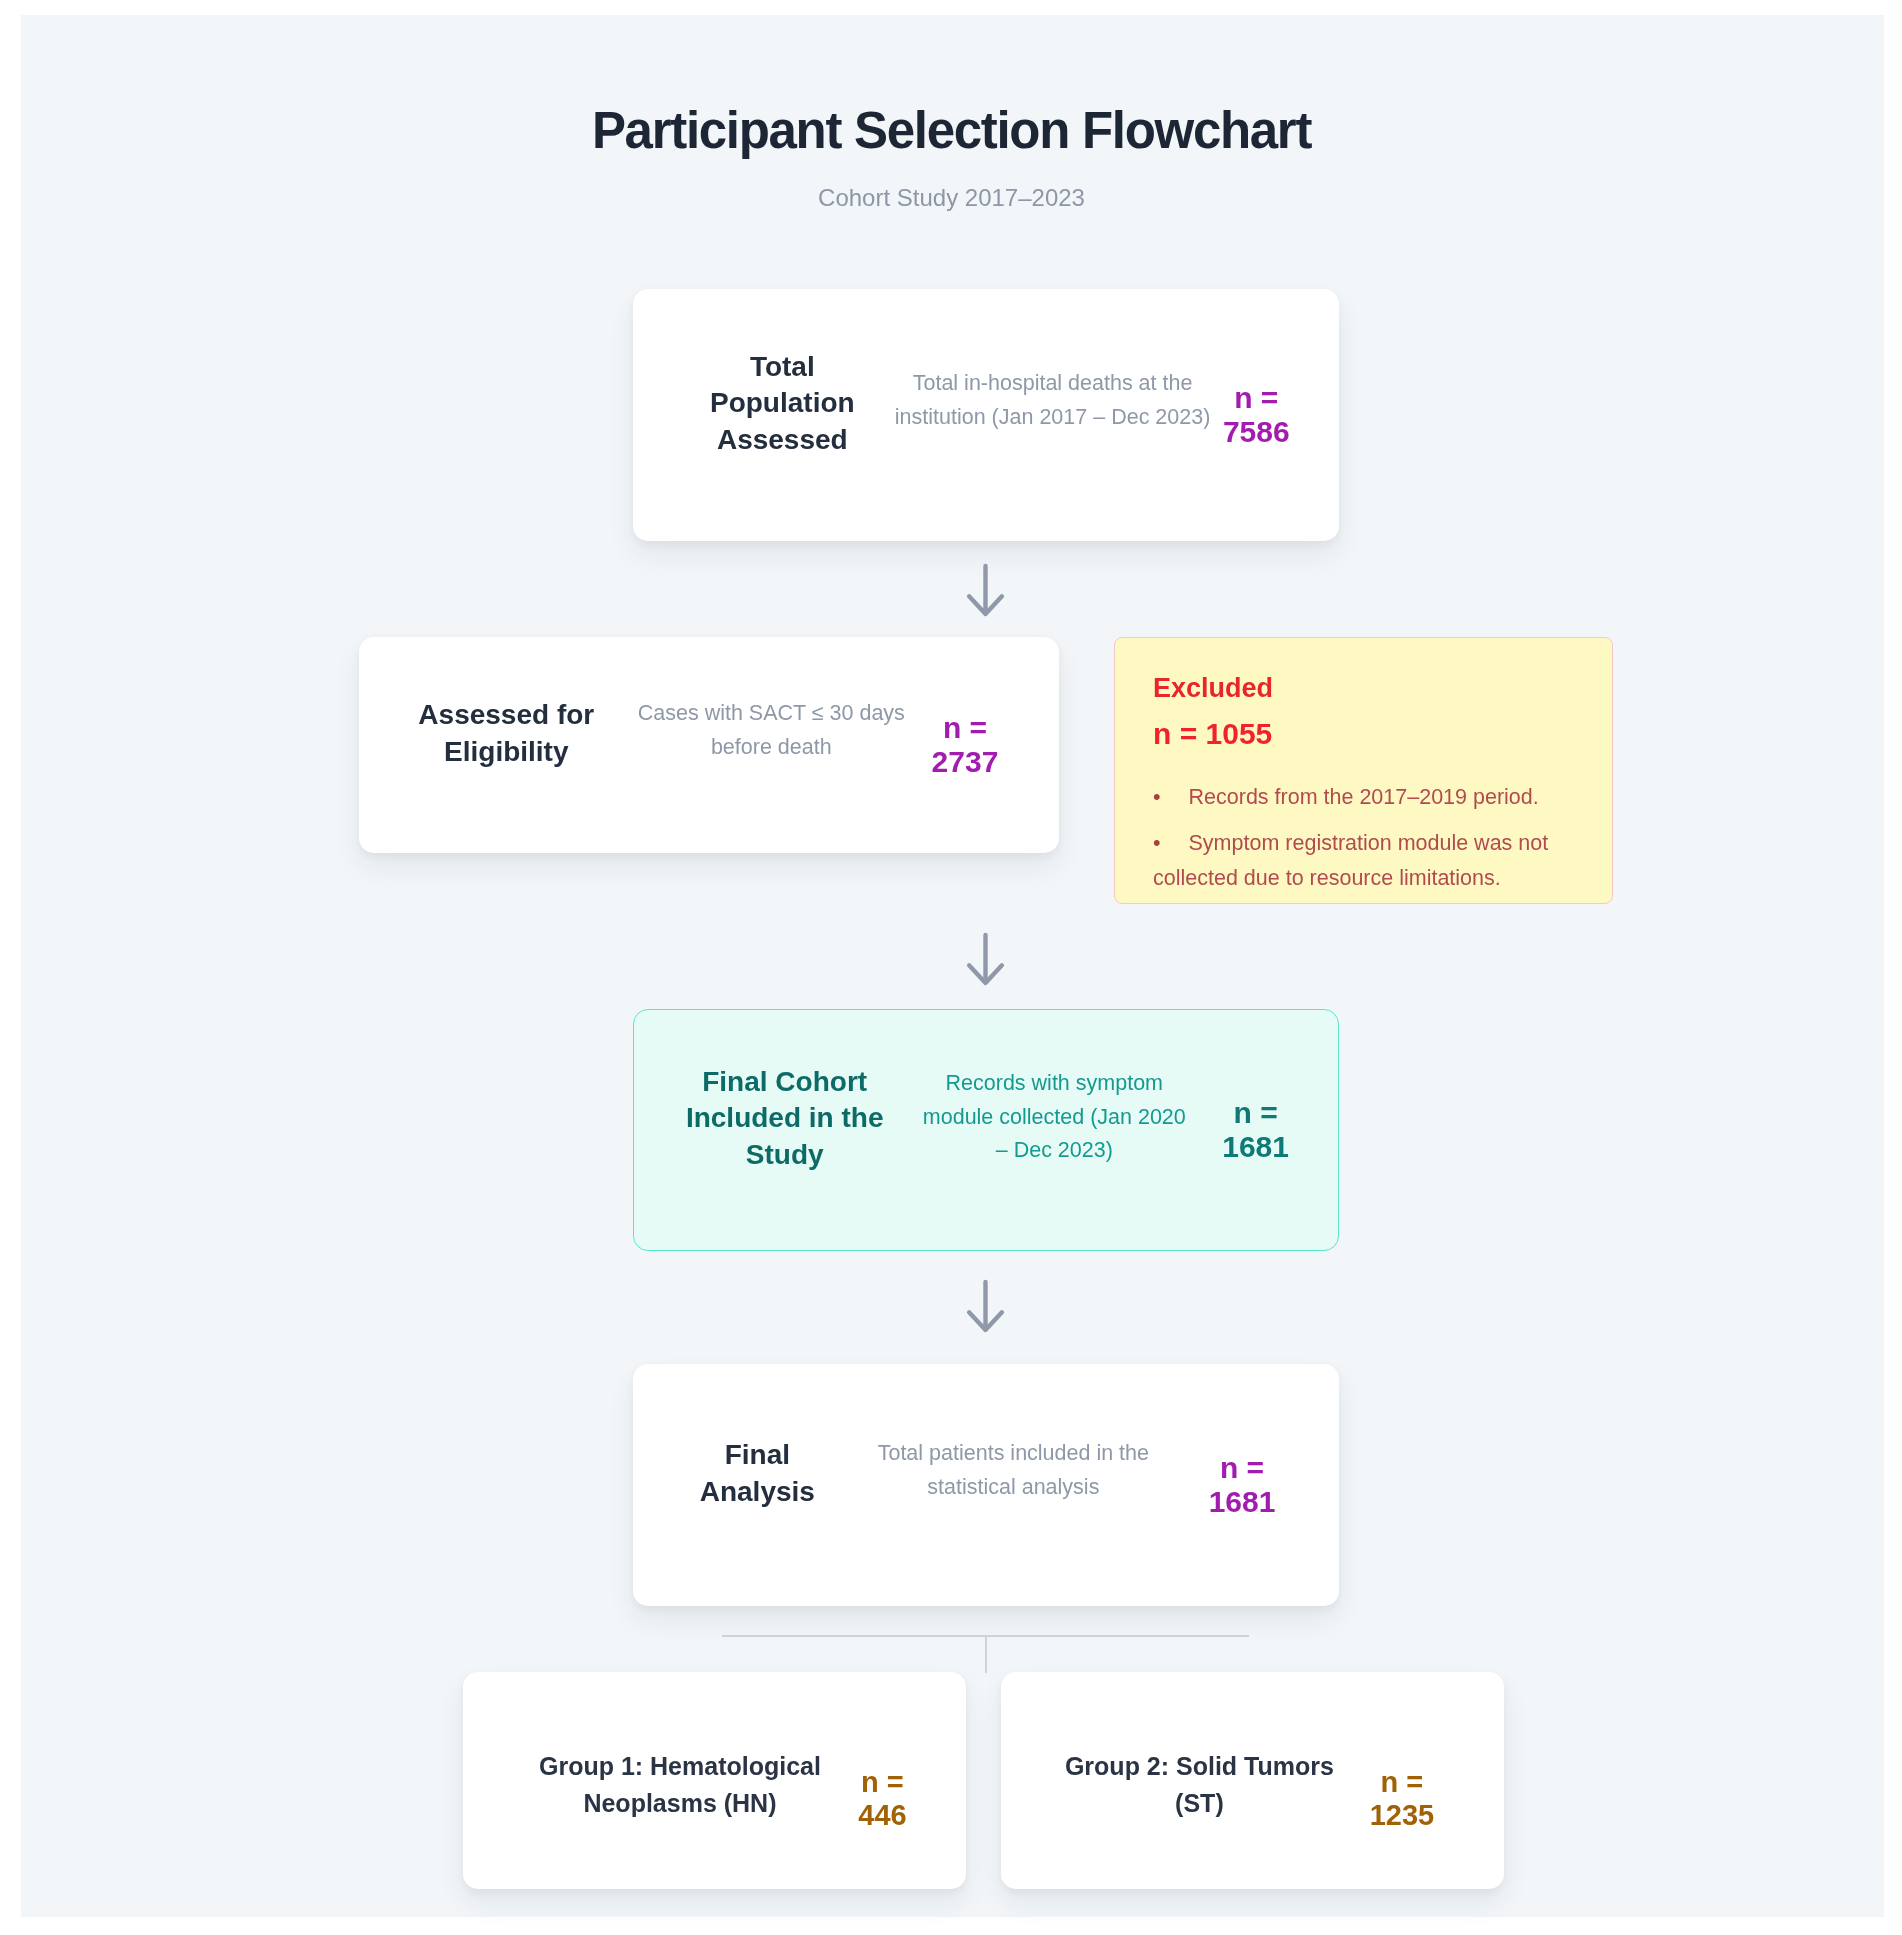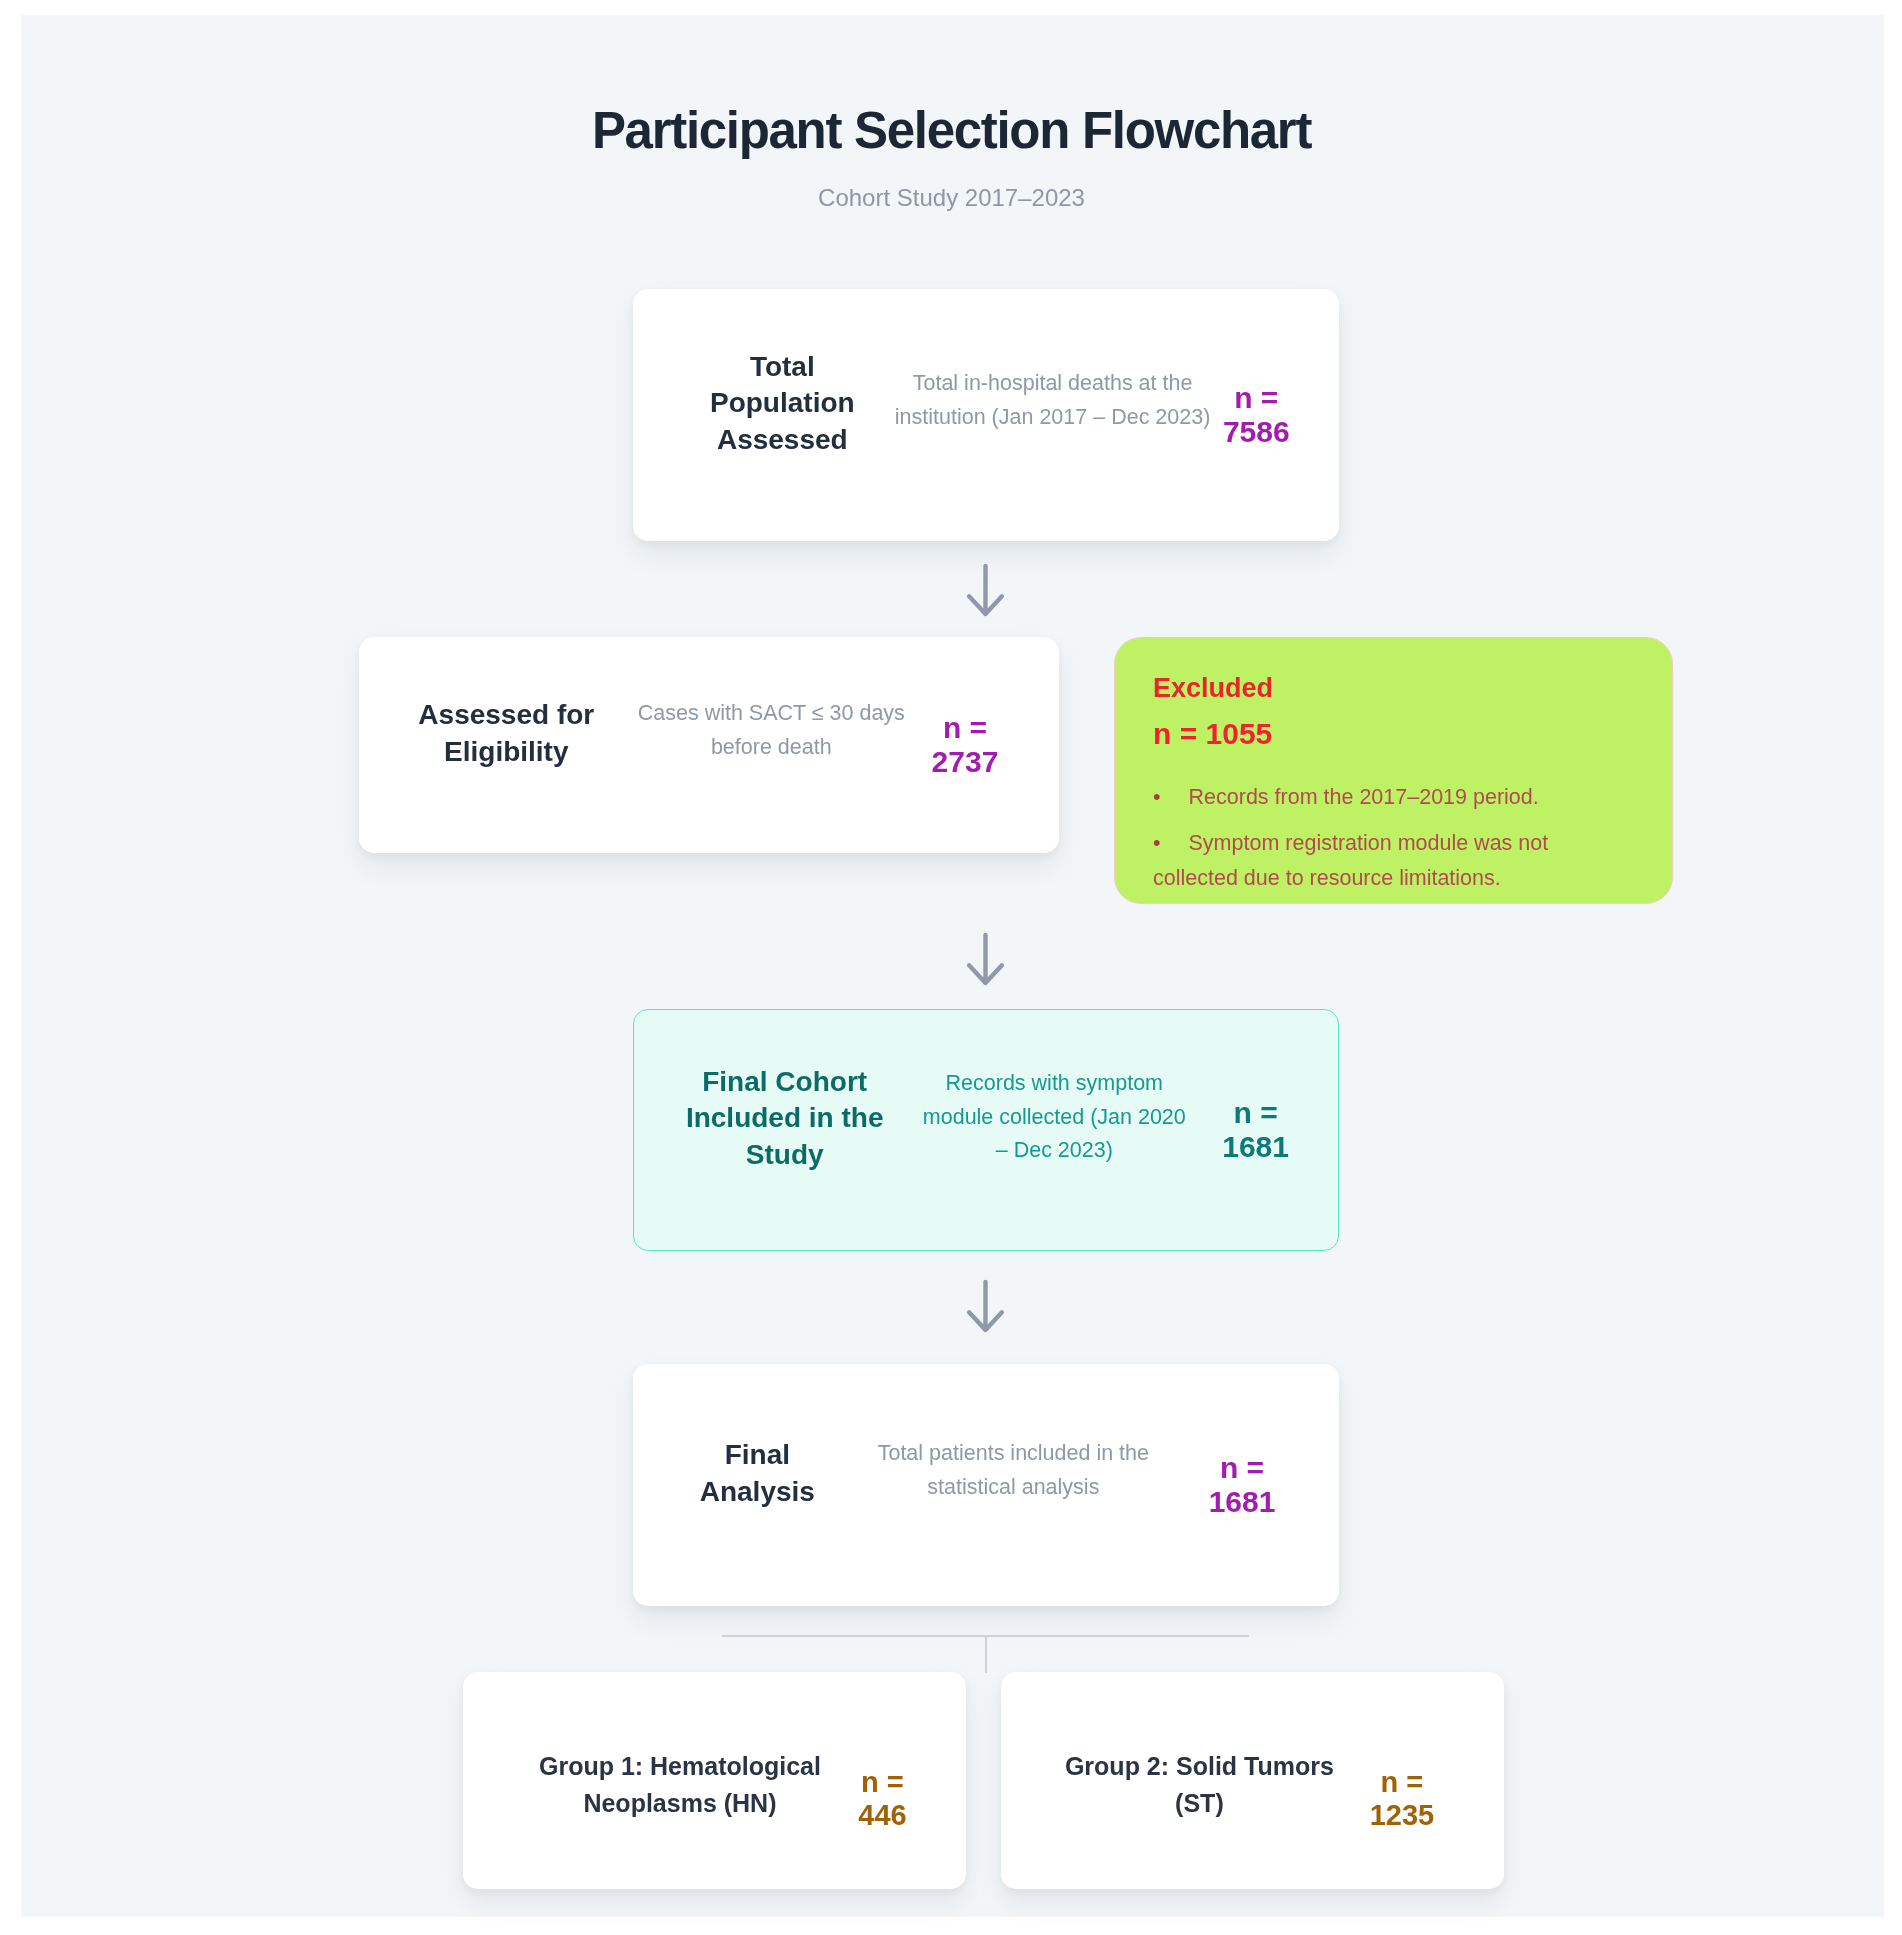--- a/index.html
+++ b/index.html
@@ -35,22 +35,22 @@
   .card-desc{font-size:21.5px;color:#8e98a7;line-height:1.58;margin-bottom:29px;max-width:633px;}
   .card-n{font-size:30px;font-weight:700;color:#a21caf;}
 
   
   .box-total{left:633px;top:289px;width:706px;height:252px;}
   .box-eligibility{left:359px;top:637px;width:700px;height:216px;padding-left:31px;}
   .box-final-analysis{left:633px;top:1364px;width:706px;height:242px;}
 
   .box-excluded{
     position:absolute;box-sizing:border-box;
-    left:1114px;top:637px;width:559px;height:267px;
-    background:#bef264;border:1.3px solid #f6c9c5;border-radius:27px;
+    left:1114px;top:637px;width:499px;height:267px;
+    background:#fef9c3;border:1.3px solid #f6c9c5;border-radius:8px;
     padding:35px 38px;text-align:left;color:#b24b4f;
   }
   .excluded-title{font-size:27px;font-weight:700;color:#e7252c;margin-bottom:12.7px;}
   .excluded-n{font-size:30px;font-weight:700;color:#ee232e;margin-bottom:29px;}
   .excluded-bullet{font-size:21.5px;line-height:1.62;color:#b24b4f;margin-bottom:11.4px;}
   .excluded-bullet::before{content:"\2022";display:inline-block;margin-right:28px;color:#a8403f;}
 
   .box-final-cohort{
     left:633px;top:1009px;width:706px;height:242px;
     background:#e7fbf6;border:1.9px solid #56e7c9;

